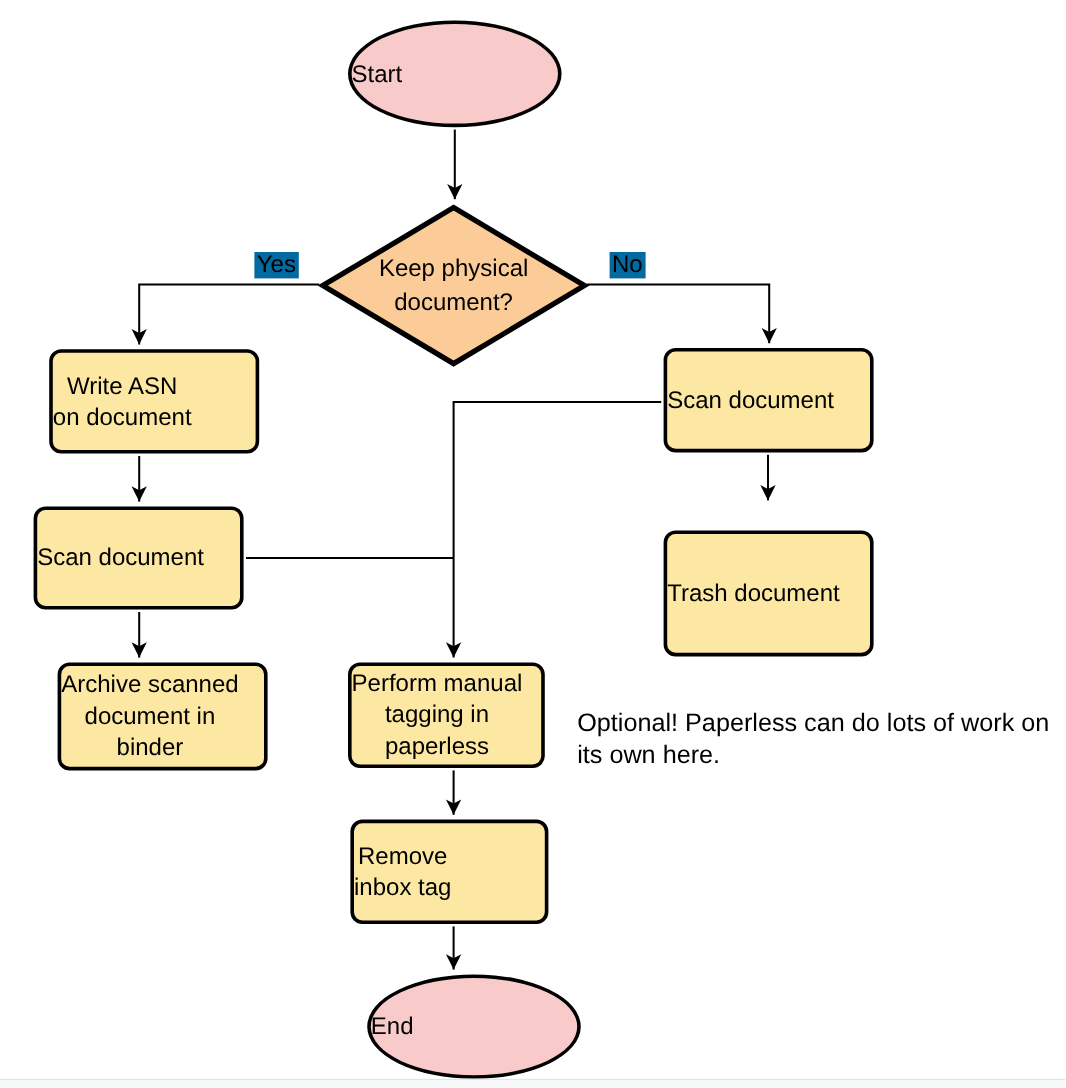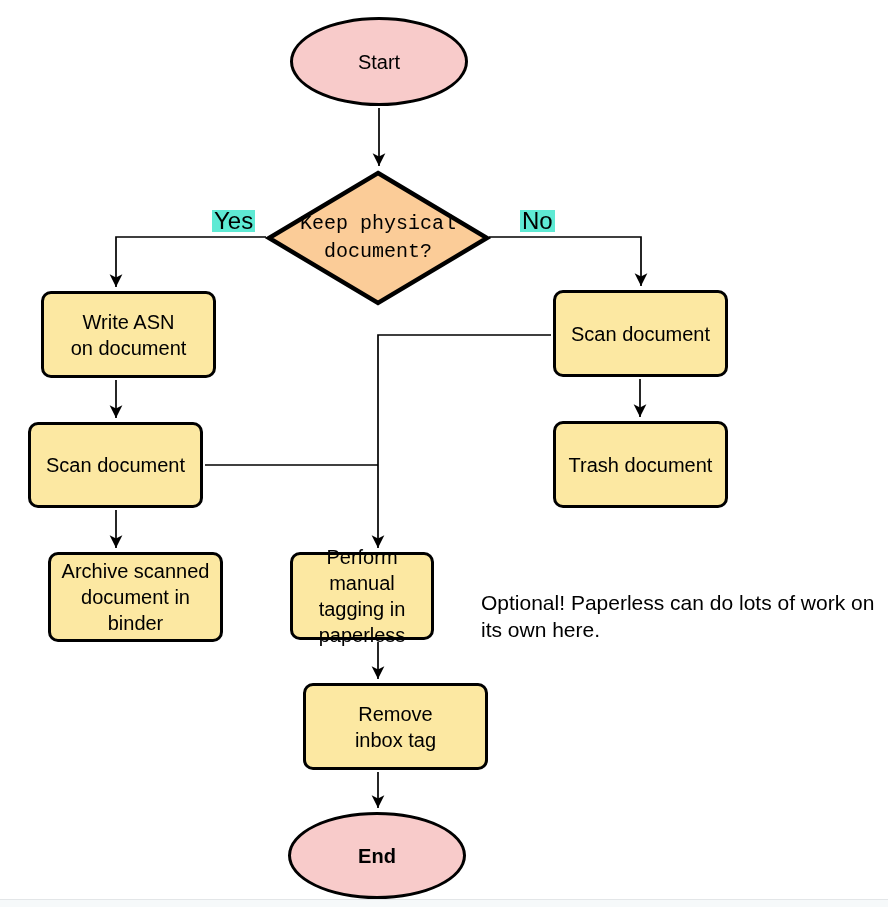--- a/index.html
+++ b/index.html
@@ -17,21 +17,21 @@
     background:#ffffff;
     overflow:hidden;
     font-family:"Liberation Sans", sans-serif;
     color:#000000;
   }
   .edges{
     position:absolute;left:0;top:0;width:888px;height:907px;
   }
   .node{
     position:absolute;
-    display:flex;align-items:center;justify-content:center;
+    display:flex;align-items:center;
     text-align:center;
     font-size:20px;line-height:26px;
     white-space:pre-line;
   }
   .process{
     background:var(--process-fill);
     border:3.4px solid var(--stroke);
     border-radius:10px;
   }
   .terminal{
@@ -42,22 +42,22 @@
   .decision-label{
     position:absolute;
     display:flex;align-items:center;justify-content:center;
     text-align:center;
     font-size:20px;line-height:28px;
     white-space:pre-line;
     background:transparent;
   }
   .edge-label{
     position:absolute;
-    font-size:24px;line-height:22px;
-    background:#5eead4;
+    font-size:20px;line-height:22px;
+    background:#0369a1;
     padding:0 2px;
   }
   .annotation{
     position:absolute;
     left:481px;top:589px;
     width:400px;
     font-size:21px;line-height:27px;
     white-space:pre-line;
   }
   .bottom-edge{
@@ -65,27 +65,27 @@
     left:0;top:899px;width:888px;height:8px;
     background:#f6f9fa;
     border-top:1px solid #e3e6e8;
   }
   
   #n-start  {left:290px;top:17px; width:178px;height:89px;}
   #n-write  {left:28px; top:291px;width:175px;height:87px;margin-left:13px;}
   #n-scanl  {left:28px; top:422px;width:175px;height:86px;}
   #n-archive{left:28px; top:552px;width:175px;height:90px;margin-left:20px;}
   #n-scanr  {left:553px;top:290px;width:175px;height:87px;}
-  #n-trash  {left:553px;top:421px;width:175px;height:87px;}
-  #n-tag    {left:290px;top:552px;width:144px;height:88px;}
-  #n-remove {left:303px;top:683px;width:185px;height:87px;}
-  #n-end    {left:288px;top:812px;width:178px;height:87px;font-weight:bold;}
-  #n-decision-label{left:278px;top:210px;width:200px;height:56px;font-family:Liberation Mono, monospace;}
+  #n-trash  {left:553px;top:442px;width:175px;height:105px;}
+  #n-tag    {left:290px;top:552px;width:164px;height:88px;}
+  #n-remove {left:292px;top:683px;width:165px;height:87px;}
+  #n-end    {left:306px;top:812px;width:178px;height:87px;}
+  #n-decision-label{left:278px;top:210px;width:200px;height:56px;}
   #lbl-yes{left:212px;top:210px;}
-  #lbl-no {left:520px;top:210px;}
+  #lbl-no {left:508px;top:210px;}
 </style>
 </head>
 <body>
 
 <div class="canvas">
 
   <svg class="edges" width="888" height="907" viewBox="0 0 888 907">
     <defs>
       <marker id="arrow" viewBox="0 0 12 12" refX="11" refY="6" markerWidth="9" markerHeight="9" orient="auto">
         <path d="M1,1 L11,6 L1,11 L3.6,6 Z" style="fill:var(--edge);"></path>

